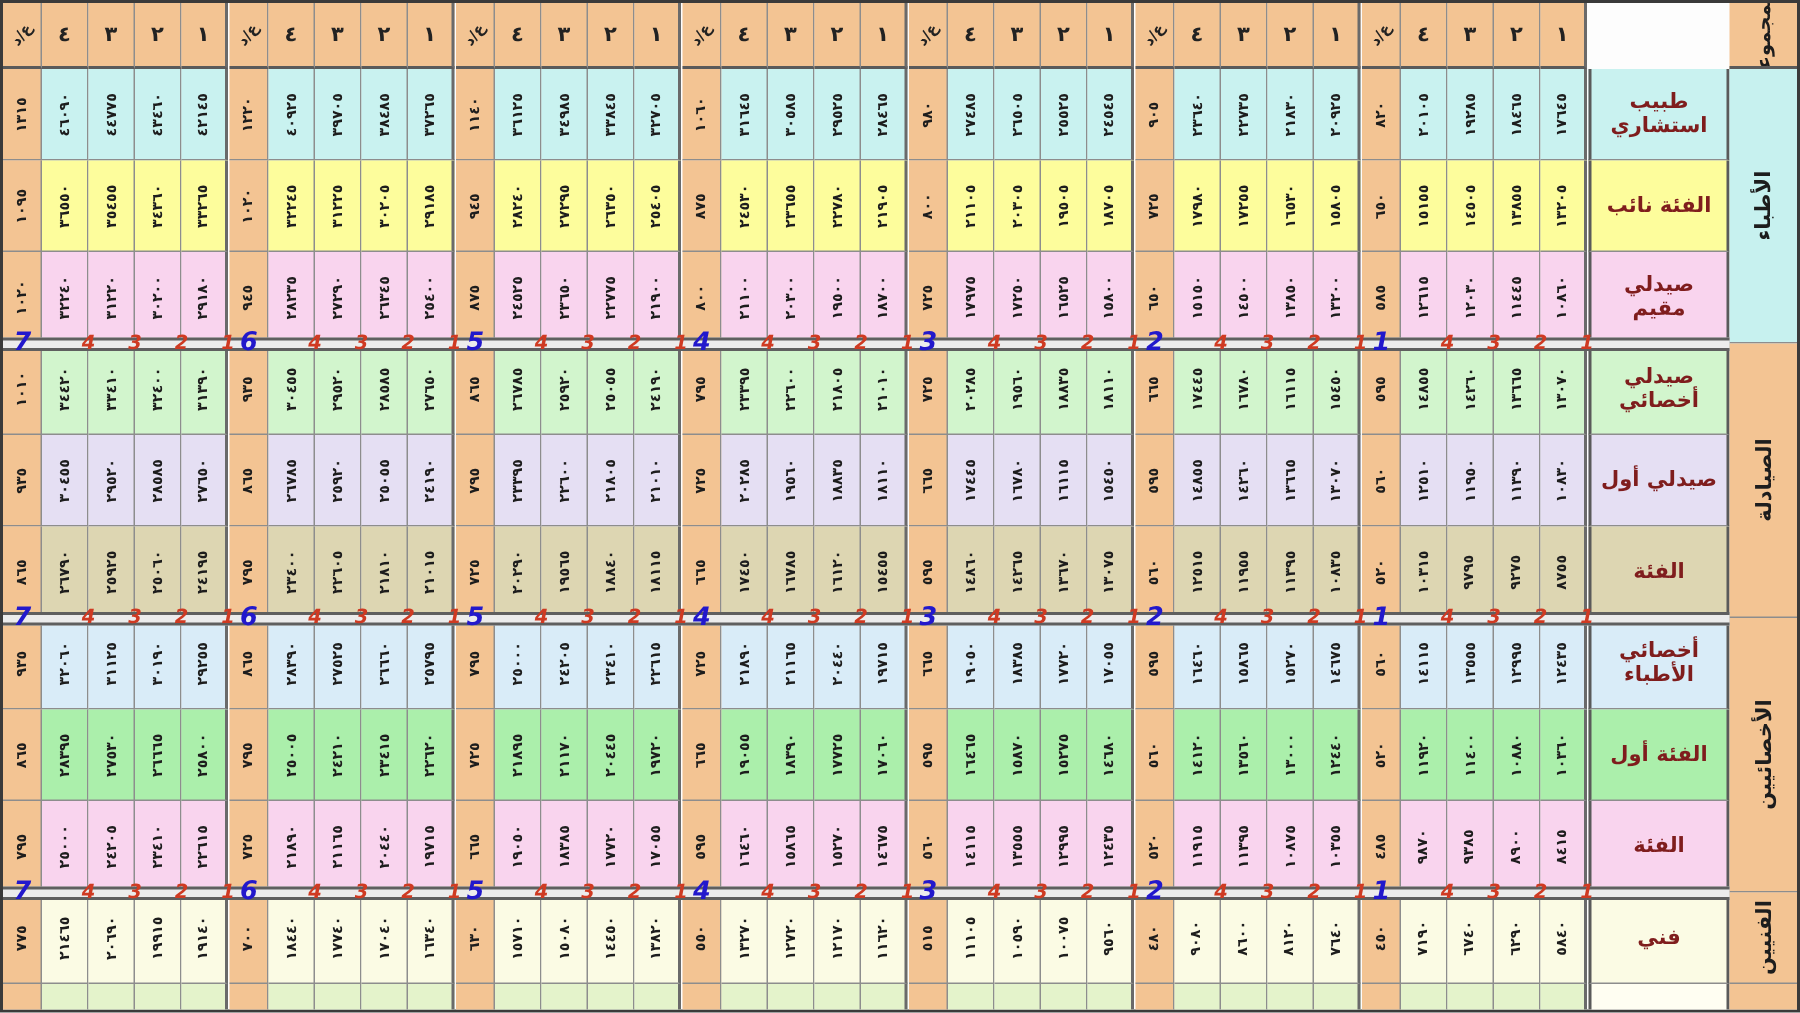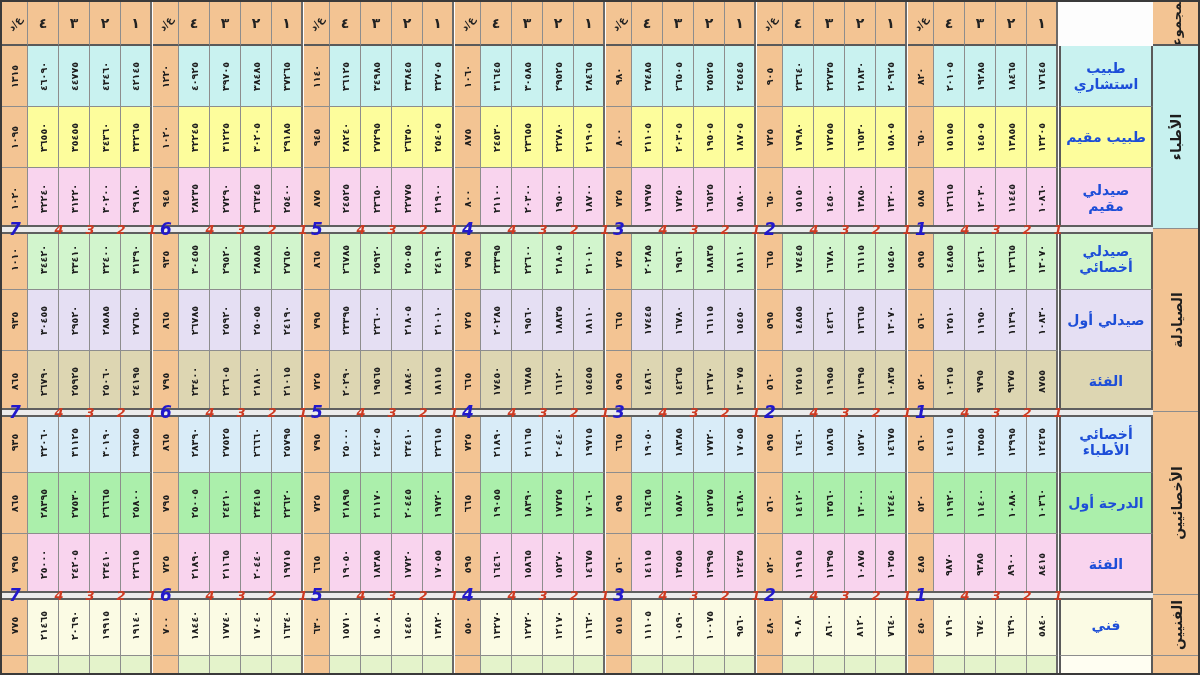--- a/index.html
+++ b/index.html
@@ -4,21 +4,21 @@
 <style>
   html,body{margin:0;padding:0;background:#9e9e9e;}
   #page{position:relative;width:1200px;height:675px;background:#fdfdfd;
         font-family:"DejaVu Sans",sans-serif;overflow:hidden;
         border:2px solid #3a3a3a;box-sizing:border-box;}
   .cell{position:absolute;box-sizing:border-box;display:flex;align-items:center;justify-content:center;
         border-right:1px solid #8d8d8d;border-bottom:1px solid #8d8d8d;overflow:hidden;}
   .hcell{font-weight:bold;font-size:14px;color:#222;border-bottom:2px solid #5a5a5a;}
   .vnum{transform:rotate(-90deg);white-space:nowrap;font-size:9.5px;font-weight:bold;color:#1d1d1d;}
   .vtext{transform:rotate(-90deg);white-space:nowrap;font-weight:bold;font-size:14px;color:#1d1d1d;}
-  .rowlabel{font-weight:bold;font-size:14px;color:#1d4ed8;text-align:center;line-height:1.15;padding:0 3px;}
+  .rowlabel{font-weight:bold;font-size:14px;color:#7f1d1d;text-align:center;line-height:1.15;padding:0 3px;}
   .thickR{border-right:2px solid #6a6a6a;}
   .allowhead{transform:rotate(-52deg);font-size:10px;font-weight:bold;white-space:nowrap;}
   .mstrip{position:absolute;left:0;width:1151px;height:9px;background:#ececec;
           border-top:2px solid #5f5f5f;border-bottom:2px solid #5f5f5f;box-sizing:border-box;z-index:6;}
   .mblue{position:absolute;z-index:7;font-weight:bold;font-size:17px;font-style:italic;line-height:1;
          transform:translate(-50%,-50%);}
   .mred{position:absolute;z-index:7;font-weight:bold;font-size:13px;font-style:italic;line-height:1;
         transform:translate(-50%,-50%);}
   .corner-svg{position:absolute;inset:0;}
   .ctext{position:absolute;font-weight:bold;font-size:13px;color:#222;}
@@ -290,21 +290,21 @@
       <div class="cell" style="left: 963px; top: 105px; width: 31px; height: 61px; background: rgb(253, 253, 156);">
         <span class="vnum">١٤٥٠٥</span>
       </div>
       <div class="cell" style="left: 994px; top: 105px; width: 31px; height: 61px; background: rgb(253, 253, 156);">
         <span class="vnum">١٣٨٥٥</span>
       </div>
       <div class="cell thickR" style="left: 1025px; top: 105px; width: 31px; height: 61px; background: rgb(253, 253, 156);">
         <span class="vnum">١٣٢٠٥</span>
       </div>
       <div class="cell" style="left: 1057px; top: 105px; width: 94px; height: 61px; background: rgb(253, 253, 156); border-right: 2px solid rgb(90, 90, 90); border-left: 2px solid rgb(90, 90, 90);">
-        <span class="rowlabel" dir="rtl">طبيب مقيم</span>
+        <span class="rowlabel" dir="rtl">الفئة نائب</span>
       </div>
       <div class="cell" style="left: 0px; top: 166px; width: 26px; height: 61px; background: rgb(243, 196, 147);">
         <span class="vnum">١٠٢٠</span>
       </div>
       <div class="cell" style="left: 26px; top: 166px; width: 31px; height: 61px; background: rgb(249, 212, 238);">
         <span class="vnum">٣٢٢٤٠</span>
       </div>
       <div class="cell" style="left: 57px; top: 166px; width: 31px; height: 61px; background: rgb(249, 212, 238);">
         <span class="vnum">٣١٢٢٠</span>
       </div>
@@ -938,21 +938,21 @@
       <div class="cell" style="left: 963px; top: 471px; width: 31px; height: 61px; background: rgb(171, 239, 171);">
         <span class="vnum">١١٤٠٠</span>
       </div>
       <div class="cell" style="left: 994px; top: 471px; width: 31px; height: 61px; background: rgb(171, 239, 171);">
         <span class="vnum">١٠٨٨٠</span>
       </div>
       <div class="cell thickR" style="left: 1025px; top: 471px; width: 31px; height: 61px; background: rgb(171, 239, 171);">
         <span class="vnum">١٠٣٦٠</span>
       </div>
       <div class="cell" style="left: 1057px; top: 471px; width: 94px; height: 61px; background: rgb(171, 239, 171); border-right: 2px solid rgb(90, 90, 90); border-left: 2px solid rgb(90, 90, 90);">
-        <span class="rowlabel" dir="rtl">الدرجة أول</span>
+        <span class="rowlabel" dir="rtl">الفئة أول</span>
       </div>
       <div class="cell" style="left: 0px; top: 532px; width: 26px; height: 61px; background: rgb(243, 196, 147);">
         <span class="vnum">٧٩٥</span>
       </div>
       <div class="cell" style="left: 26px; top: 532px; width: 31px; height: 61px; background: rgb(249, 212, 238);">
         <span class="vnum">٢٥٠٠٠</span>
       </div>
       <div class="cell" style="left: 57px; top: 532px; width: 31px; height: 61px; background: rgb(249, 212, 238);">
         <span class="vnum">٢٤٢٠٥</span>
       </div>

